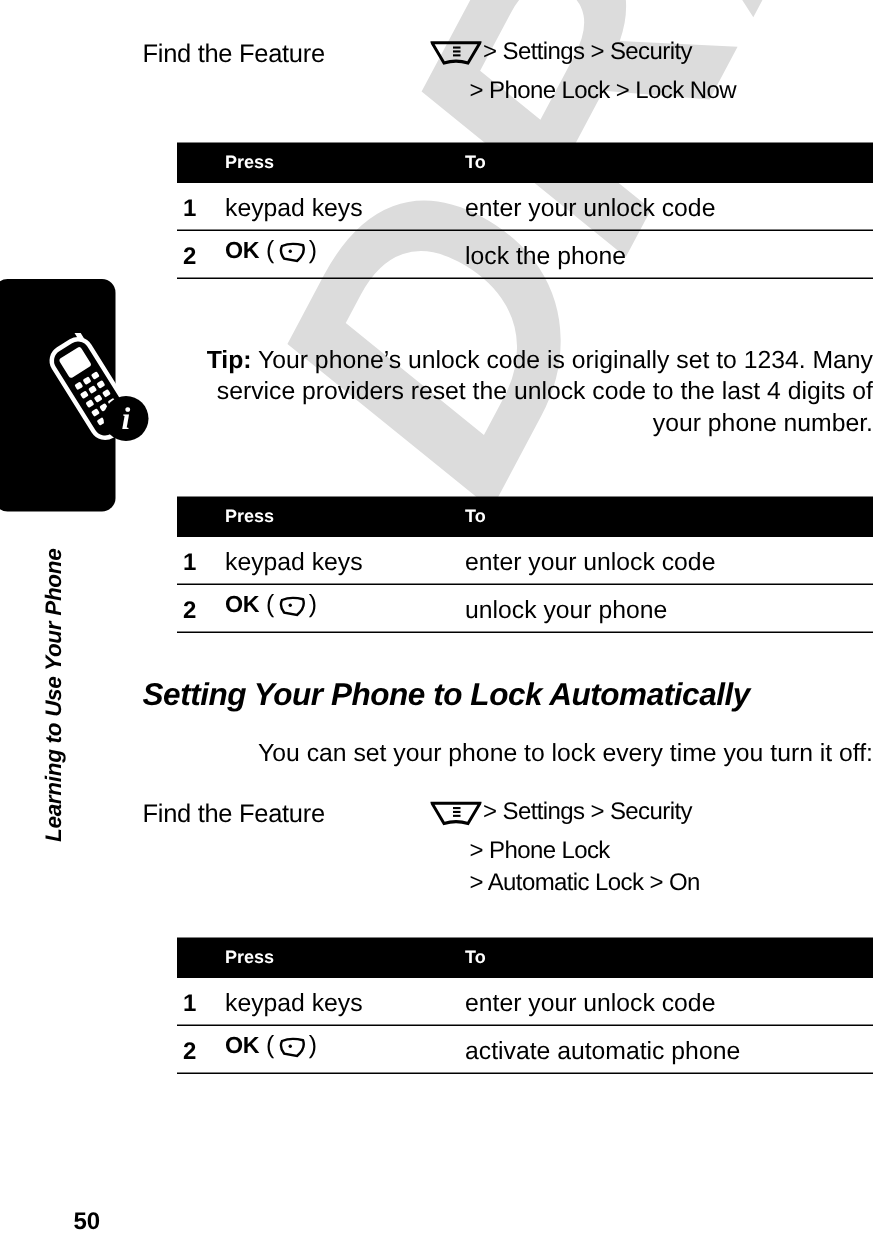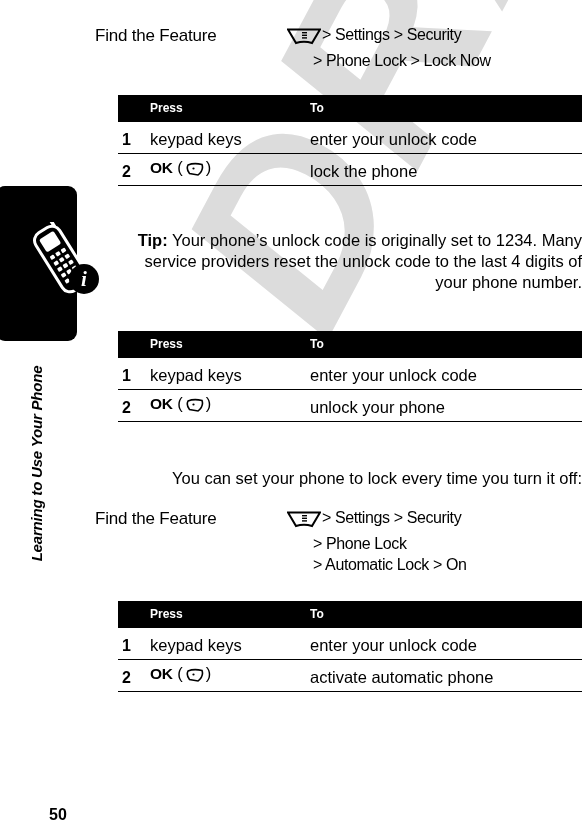--- a/index.html
+++ b/index.html
@@ -372,20 +372,21 @@
           </td>
           <td class="c-to">unlock your phone</td>
         </tr>
         <tr class="rule-row">
           <td colspan="3"></td>
         </tr>
       </tbody>
     </table>
 
     <div class="sp-26"></div>
+    <h2 class="h-section">Setting Your Phone to Lock Automatically</h2>
 
     <div class="sp-16"></div>
 
     <p class="body-text">You can set your phone to lock every time you turn it off:</p>
 
     <div class="sp-18"></div>
 
     <div class="fff">
       <div class="fff-label">Find the Feature</div>
       <div class="fff-path">

